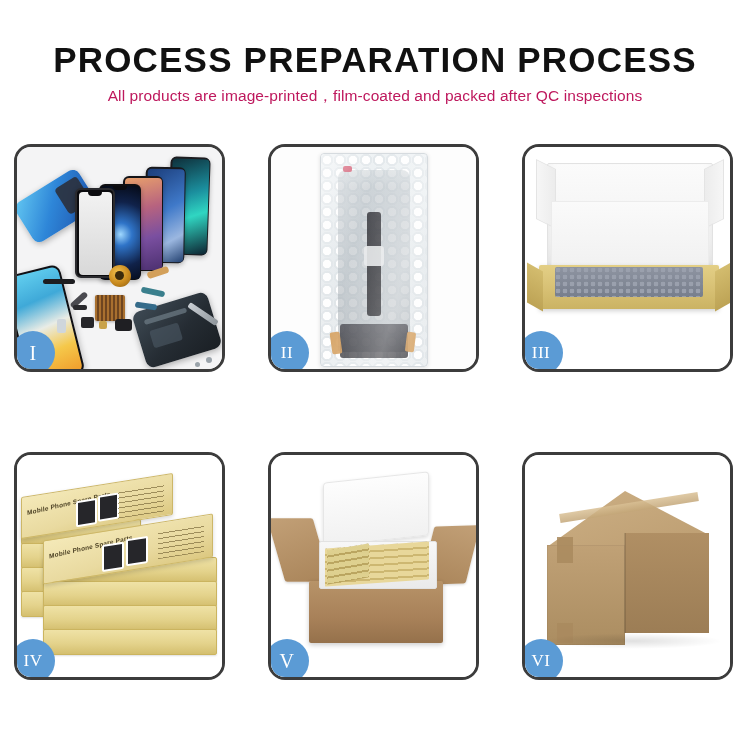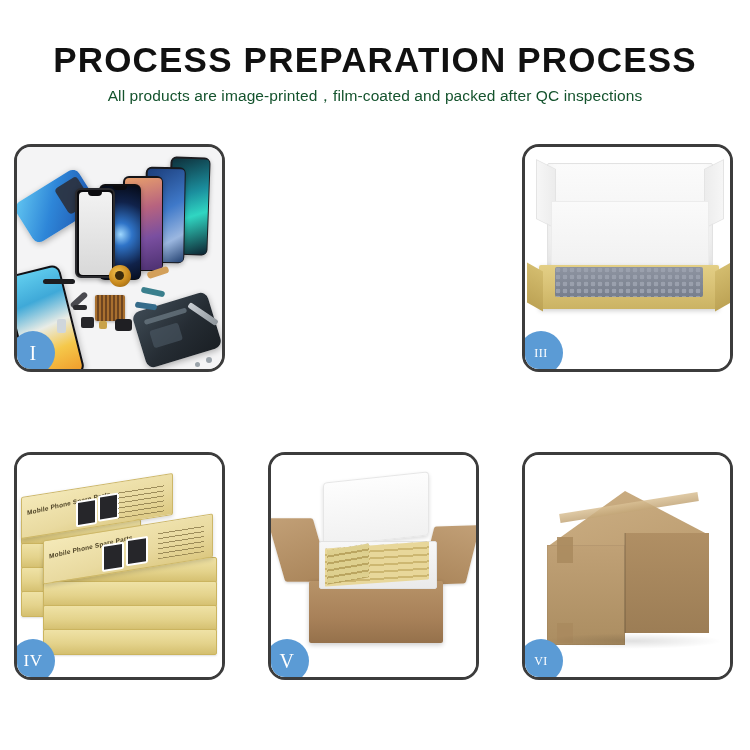--- a/index.html
+++ b/index.html
@@ -22,21 +22,21 @@
     letter-spacing:1.2px;
     color:#111111;
     line-height:1;
     position:absolute;left:0;top:42px;width:750px;
     white-space:nowrap;
   }
   .subtitle{
     position:absolute;left:0;top:86px;width:750px;
     font-size:15.5px;
     font-weight:400;
-    color:#14532d;
+    color:#be185d;
     letter-spacing:.1px;
     white-space:nowrap;
   }
 
   
   .grid{
     position:absolute;
     left:14px;top:144px;
     width:722px;height:536px;
   }
@@ -68,21 +68,21 @@
     color:#ffffff;
     font-family:"Liberation Serif", serif;
     font-size:20px;
     line-height:44px;
     text-align:center;
     letter-spacing:.5px;
     z-index:40;
     box-sizing:border-box;
   }
   .badge.wide{font-size:17px;}
-  .badge.wider{font-size:12px;}
+  .badge.wider{font-size:17px;}
 
   
   .p1bg{position:absolute;inset:0;background:#f4f4f5;}
   .ph{position:absolute;border-radius:6px;box-shadow:0 2px 5px rgba(0,0,0,.28);}
   .ph .scr{position:absolute;inset:1.5px;border-radius:4px;overflow:hidden;}
   
   .phA{width:40px;height:98px;left:152px;top:10px;background:#1c1c20;transform:rotate(2deg);}
   .phA .scr{background:linear-gradient(160deg,#0e2f3a 0%,#1b8f9e 38%,#30d6c2 60%,#0d2230 100%);}
   .phB{width:40px;height:96px;left:128px;top:20px;background:#18181c;transform:rotate(1deg);}
   .phB .scr{background:linear-gradient(150deg,#1b3d7a 0%,#3f79c9 45%,#9bb7e0 75%,#22406f 100%);}
@@ -390,20 +390,36 @@
         <div class="part sp3"></div>
         <div class="part sp4"></div>
         <div class="part sp5"></div>
         <div class="scr1"></div>
         <div class="scr2"></div>
         <div class="tweez"></div>
       </div>
       <div class="badge">I</div>
     </div>
 
+    <div class="panel p2">
+      <div class="stage">
+        <div class="p2bg"></div>
+        <div class="bubblebag">
+          <div class="lcd"></div>
+          <div class="lcdFlex"></div>
+          <div class="lcdConn"></div>
+          <div class="lcdBottom"></div>
+          <div class="tapeL"></div>
+          <div class="tapeR"></div>
+          <div class="redDot"></div>
+          <div class="bubbleSheen"></div>
+        </div>
+      </div>
+      <div class="badge wide">II</div>
+    </div>
 
     <div class="panel p3">
       <div class="stage">
         <div class="p3bg"></div>
         <div class="boxLid"></div>
         <div class="foamSheet"></div>
         <div class="boxTray"></div>
         <div class="grayFill"></div>
       </div>
       <div class="badge wider">III</div>

